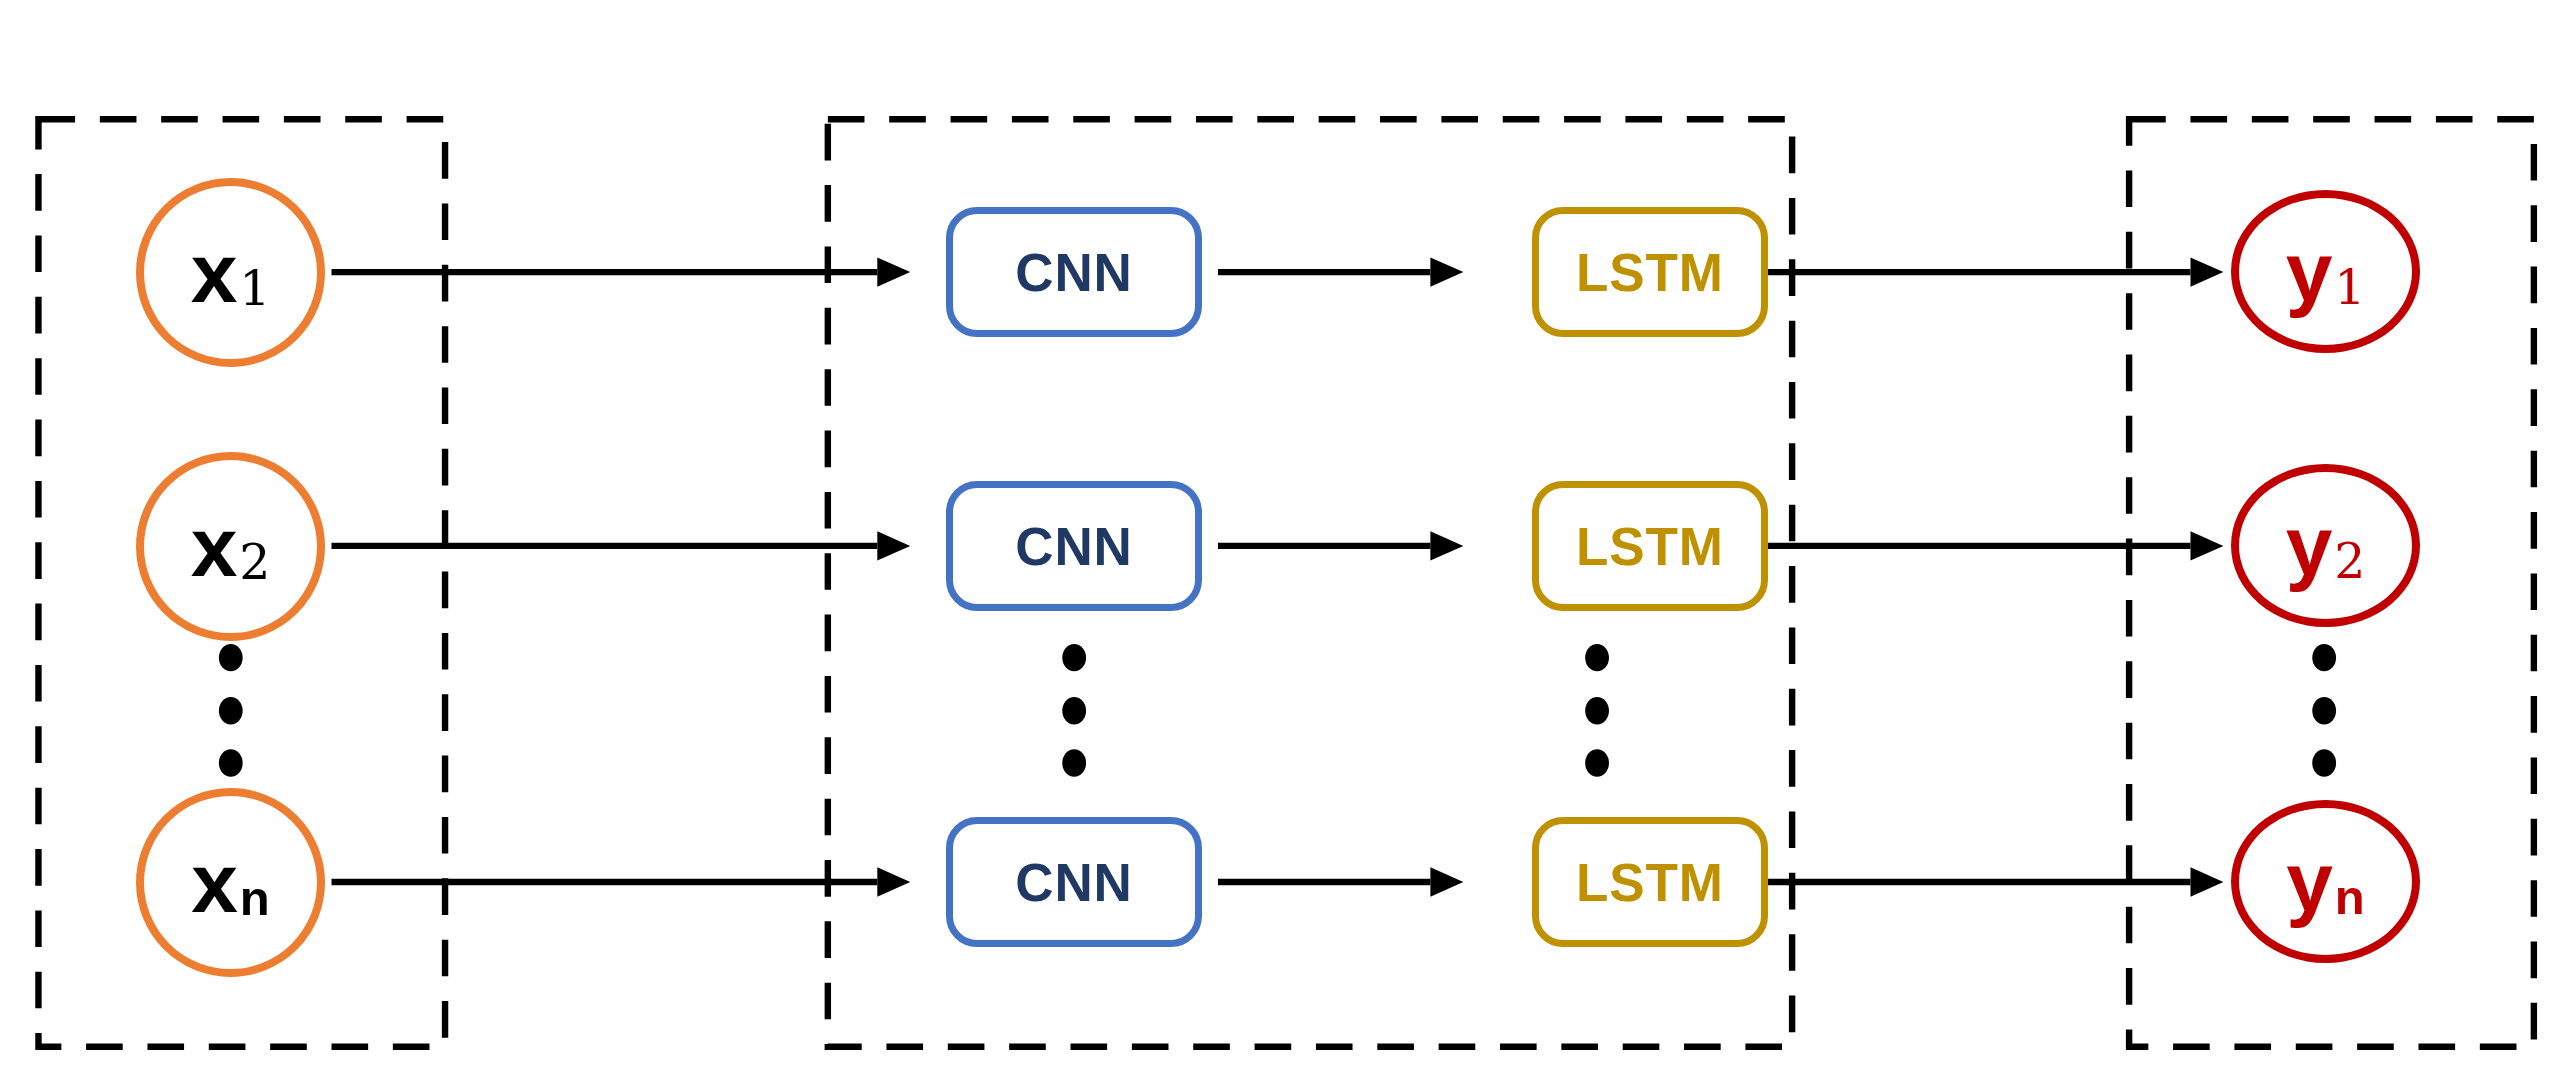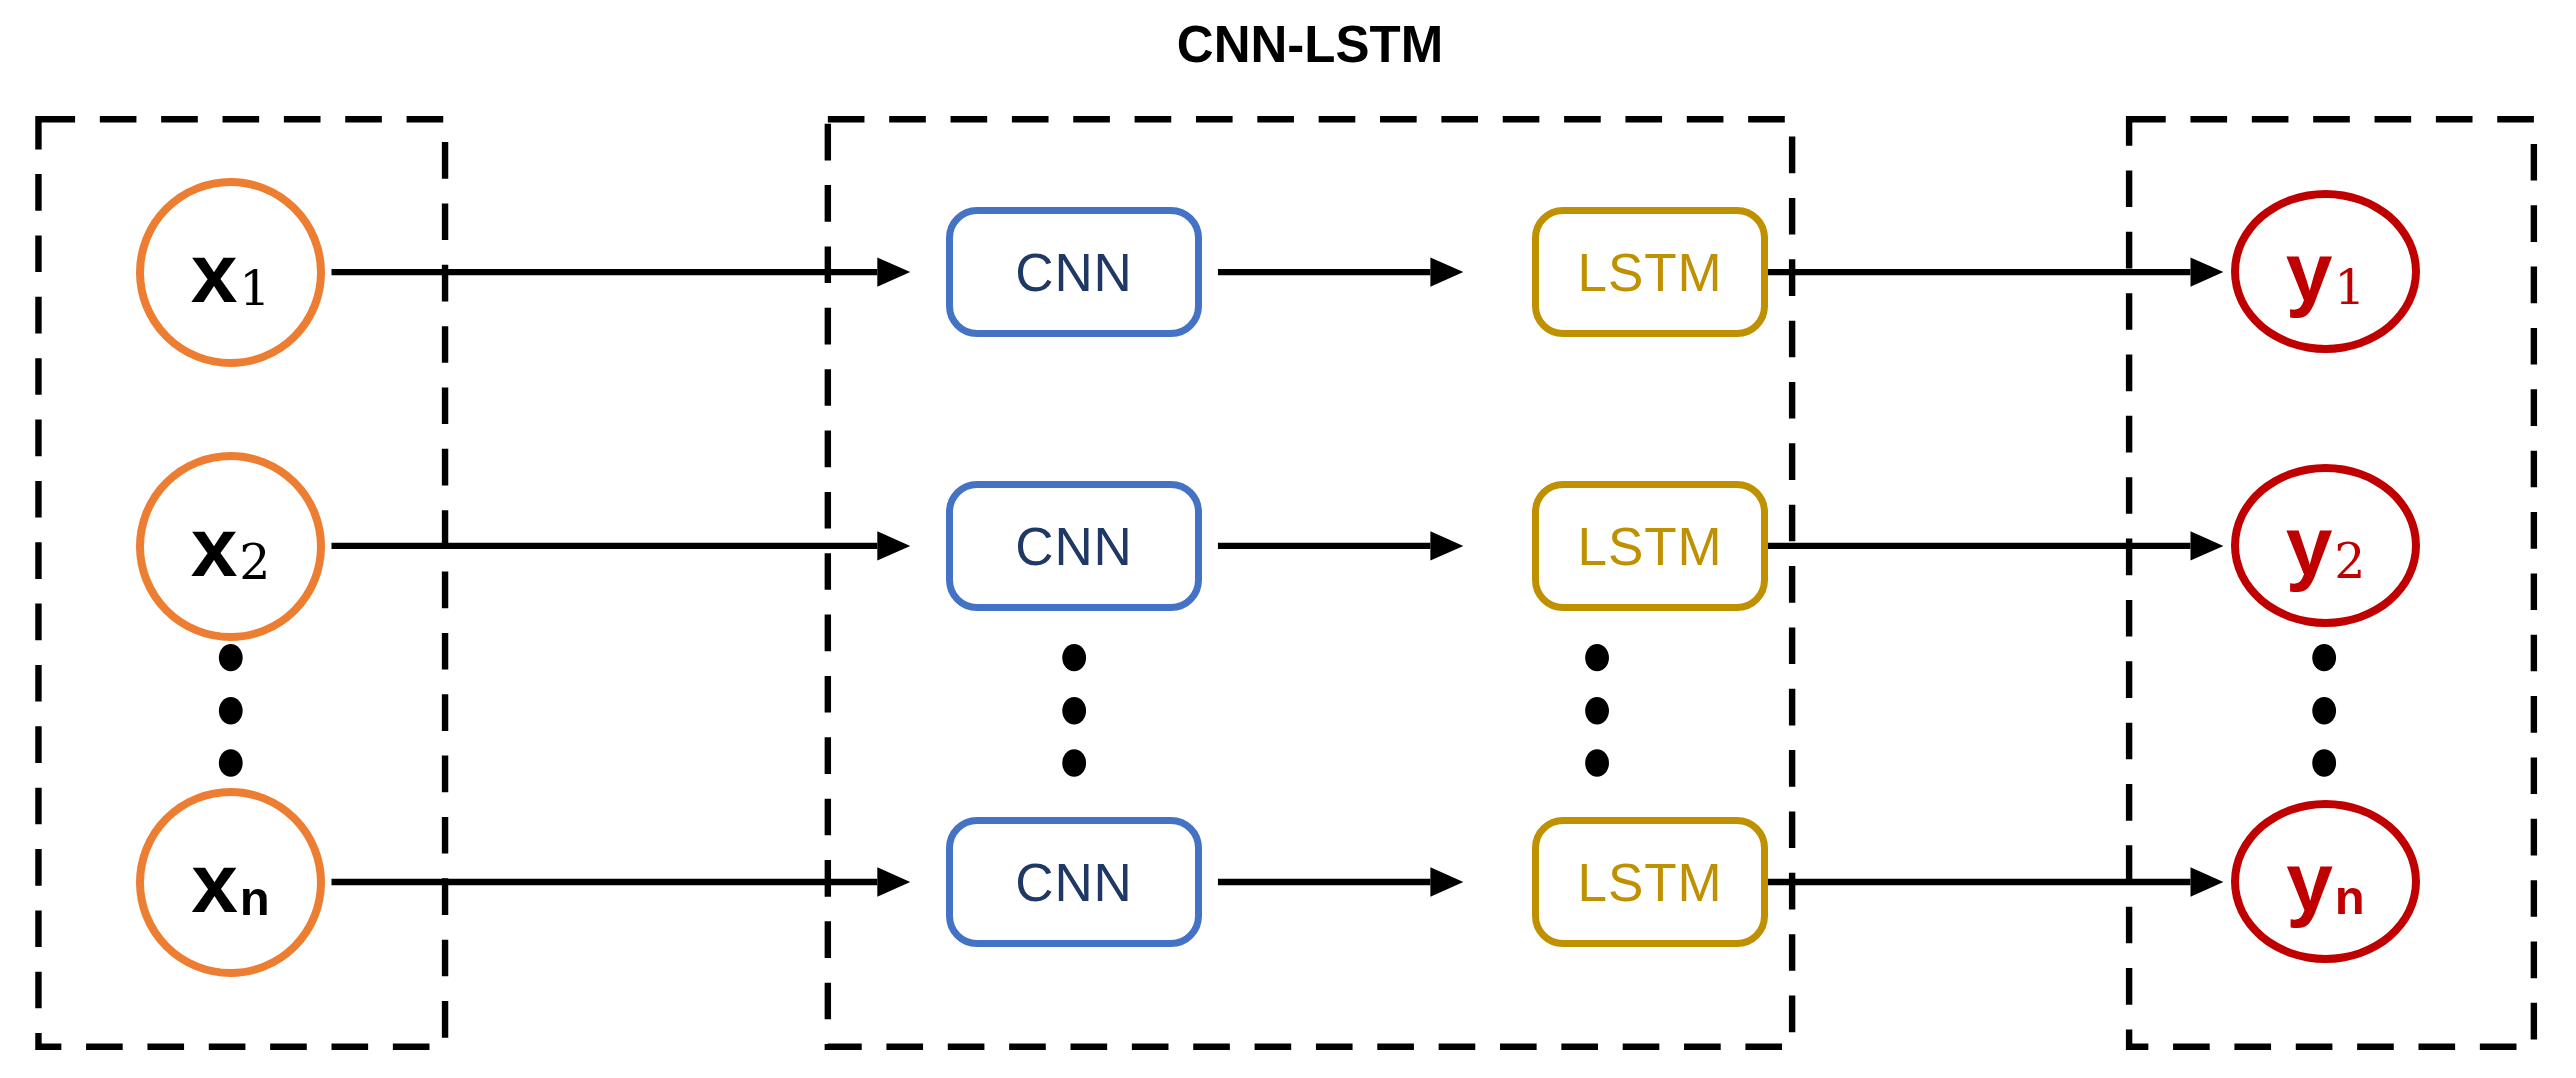--- a/index.html
+++ b/index.html
@@ -49,21 +49,21 @@
   .node .sub{font-size:49px;line-height:1;position:relative;top:0.32em;margin-left:1.8px;}
   .sub-serif{font-family:"DejaVu Serif", serif;font-weight:400;}
   .sub-sans{font-family:"Liberation Sans", sans-serif;font-weight:700;}
 
   .block{
     position:absolute;
     display:flex;align-items:center;justify-content:center;
     background:#ffffff;box-sizing:border-box;
     top:calc(var(--cy) - 65px);
     height:130px;border-radius:31px;
-    font-size:53px;font-weight:400;letter-spacing:0.9px;white-space:nowrap;
+    font-size:53px;font-weight:700;letter-spacing:0.9px;white-space:nowrap;
   }
   .cnn{
     left:946px;width:256px;
     border:7.3px solid #4472C4;color:#1F3864;
   }
   .lstm{
     left:1532px;width:236px;
     border:7.3px solid #BF9000;color:#BF9000;
   }
 </style>
@@ -132,21 +132,20 @@
       <ellipse cx="1744" cy="776" rx="13" ry="15" fill="#000000"></ellipse>
       <ellipse cx="1744" cy="833" rx="13" ry="15" fill="#000000"></ellipse>
     </g>
     <g>
       <ellipse cx="2538" cy="718" rx="13" ry="15" fill="#000000"></ellipse>
       <ellipse cx="2538" cy="776" rx="13" ry="15" fill="#000000"></ellipse>
       <ellipse cx="2538" cy="833" rx="13" ry="15" fill="#000000"></ellipse>
     </g>
   </svg>
 
-  <div class="title t-middle">CNN-LSTM</div>
 
   <div class="node xnode r1">
     <span class="base">x</span>
       <span class="sub sub-serif">1</span>
   </div>
   <div class="block cnn r1">CNN</div>
   <div class="block lstm r1">LSTM</div>
   <div class="node ynode r1">
     <span class="base">y</span>
       <span class="sub sub-serif">1</span>

